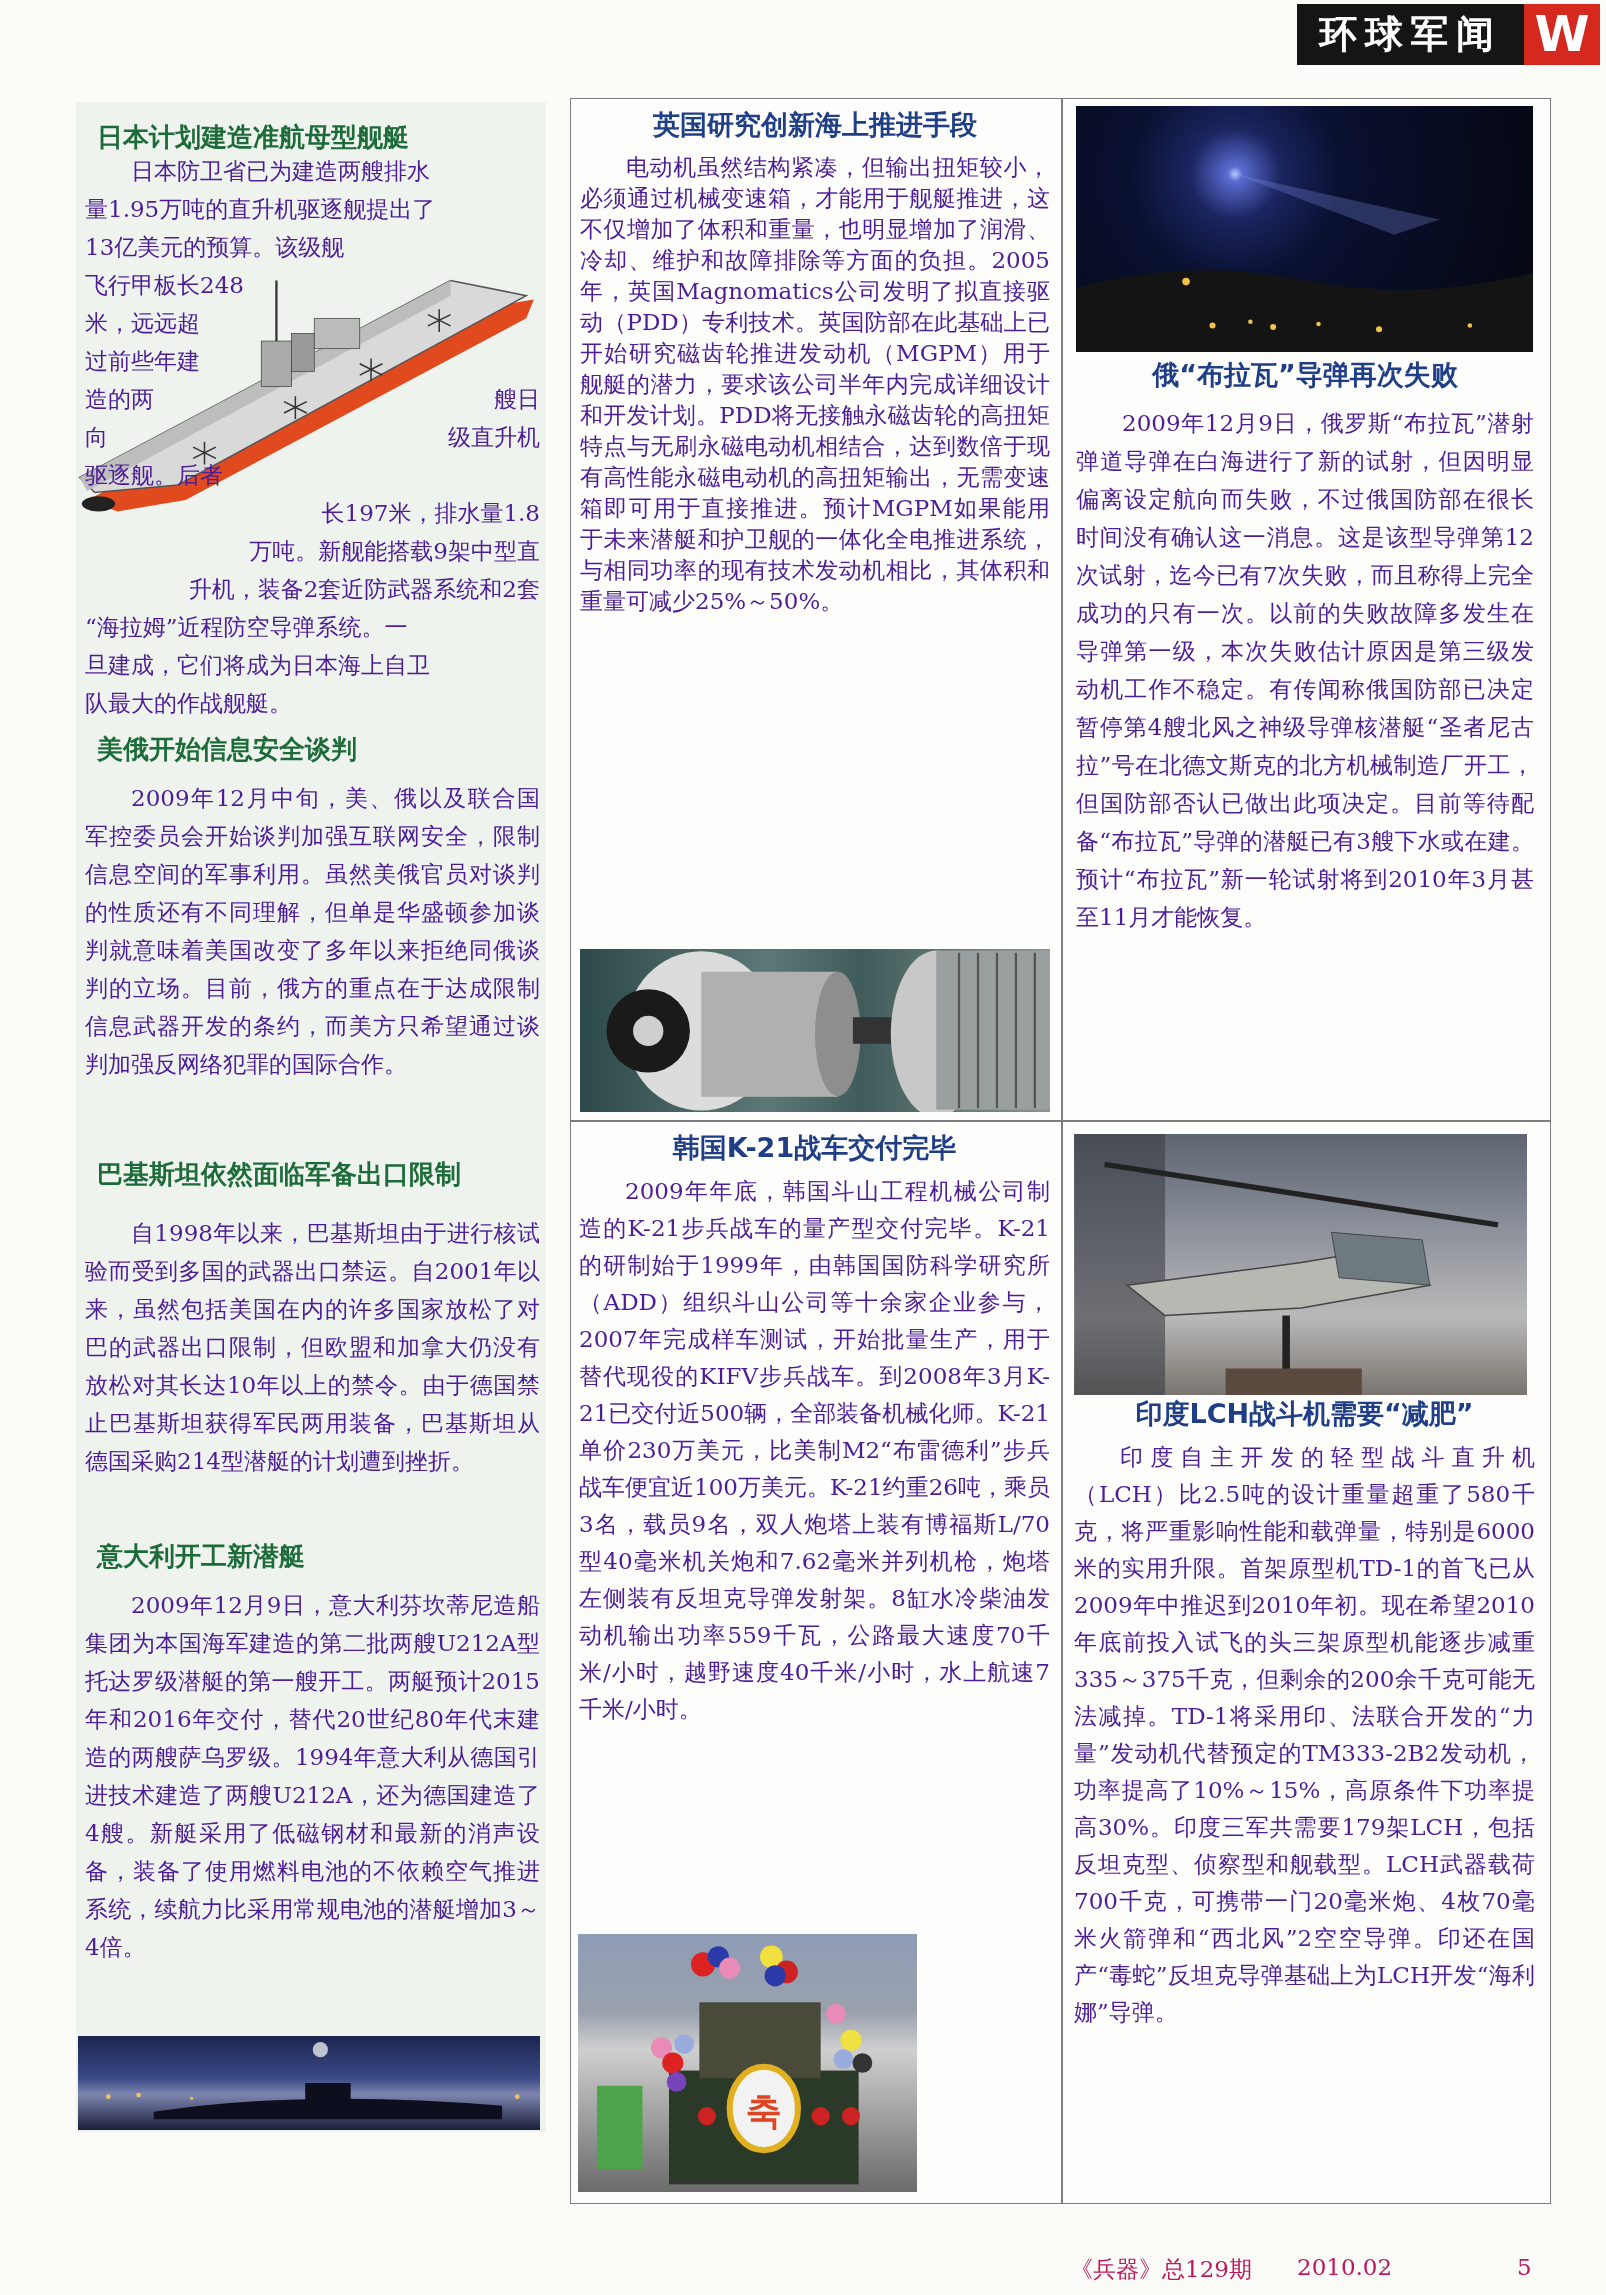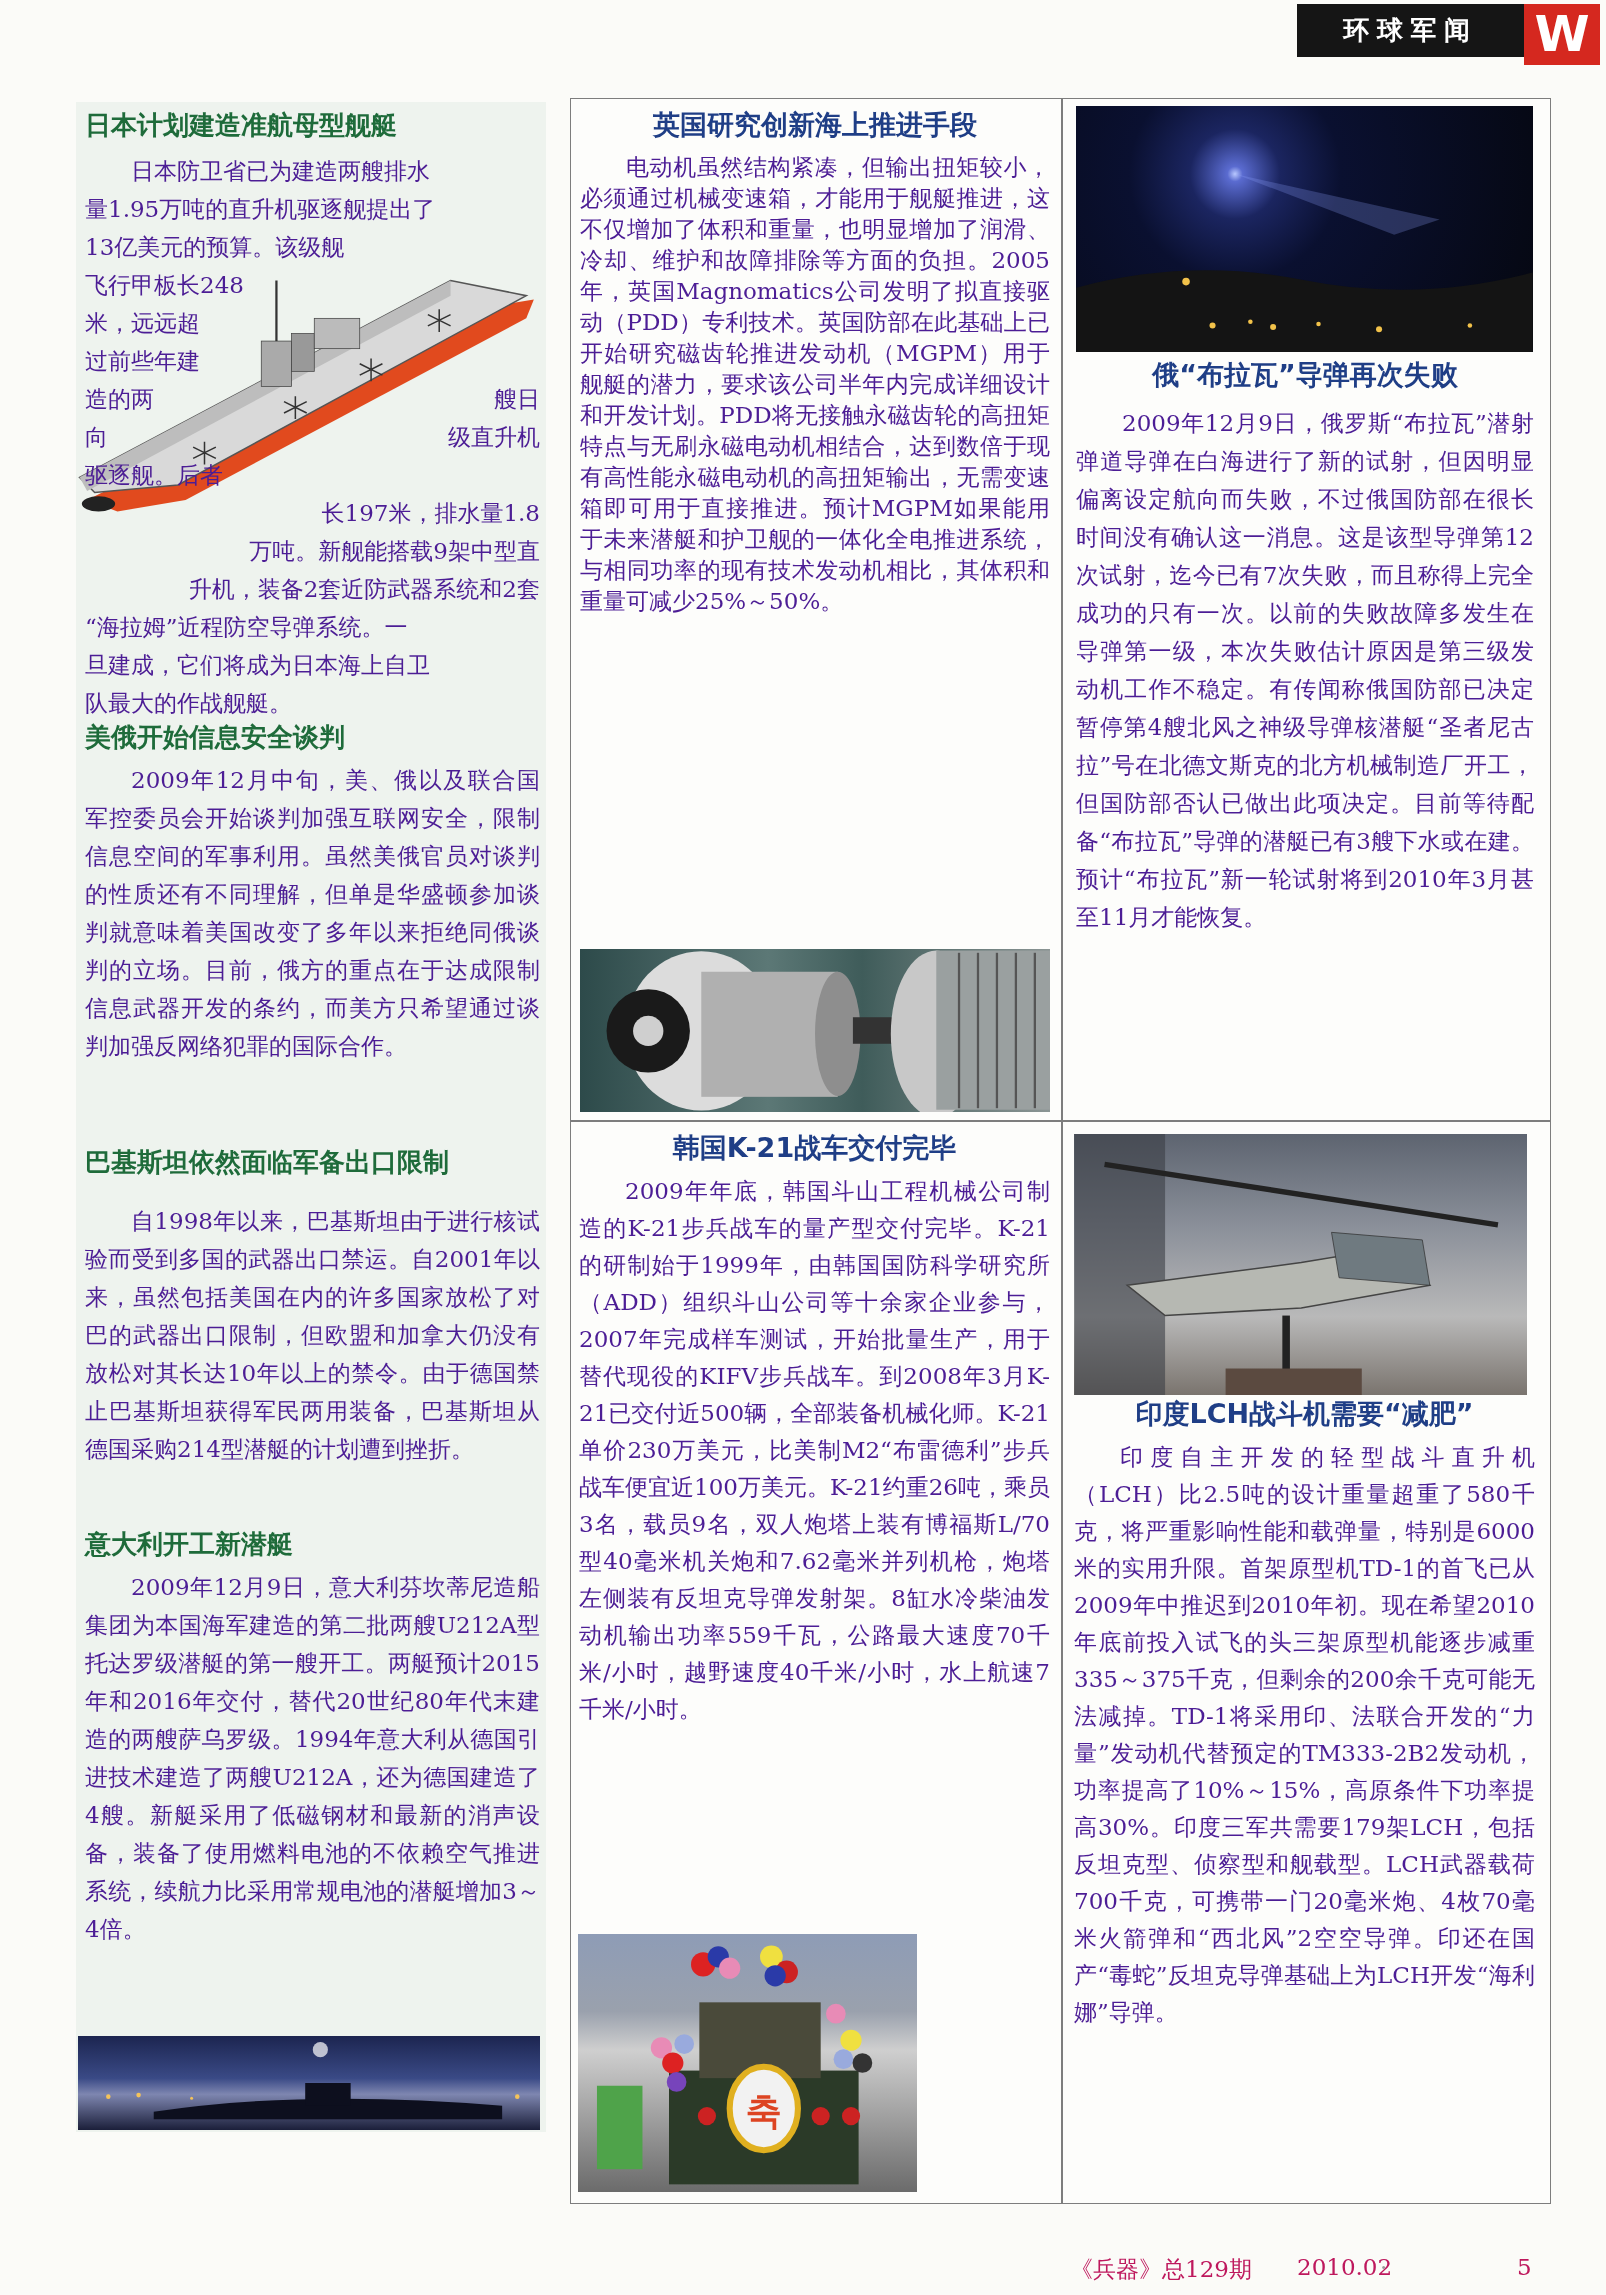--- a/index.html
+++ b/index.html
@@ -1,27 +1,27 @@
 <!DOCTYPE html>
 <html style="font-size:12px"><head>
 <meta charset="utf-8">
 <style>
   html,body{margin:0;padding:0;}
   body{width:1606px;height:2295px;background:#fbfbf8;position:relative;overflow:hidden;
        font-family:"DejaVu Serif","Liberation Serif",serif;color:#2a2a2a;}
   .abs{position:absolute;}
   
   .brand{position:absolute;left:1297px;top:3.8px;height:61px;display:flex;}
-  .brand-black{background:#151515;color:#fff;width:227px;height:53px;display:flex;align-items:center;justify-content:center;
-       font-family:"DejaVu Serif",serif;font-weight:bold;font-size:26px;letter-spacing:7.6px;}
+  .brand-black{background:#151515;color:#fff;width:227px;height:61px;display:flex;align-items:center;justify-content:center;
+       font-family:"DejaVu Serif",serif;font-weight:bold;font-size:38px;letter-spacing:7.6px;}
   .brand-red{background:#d5281f;color:#fff;width:76px;height:61px;display:flex;align-items:center;justify-content:center;
        font-family:"DejaVu Sans",sans-serif;font-weight:bold;font-size:50px;}
   
   .leftcol{position:absolute;left:76px;top:102px;width:470px;height:2030px;background:#eef3ee;}
-  .h-green{font-family:"DejaVu Sans",sans-serif;font-weight:bold;color:#1e6b3a;font-size:26px;line-height:35px;margin:0;}
+  .h-green{font-family:"DejaVu Sans",sans-serif;font-weight:bold;color:#1e6b3a;font-size:26px;line-height:35px;margin:12px;}
   .h-blue{font-family:"DejaVu Sans",sans-serif;font-weight:bold;color:#1f3e86;font-size:27px;line-height:38px;margin:0;text-align:center;}
   .body{font-size:23px;line-height:38px;text-align:justify;margin:0;color:#4c1d95;}
   .indent{text-indent:2em;}
   
   .panel{position:absolute;border:1.5px solid #7d7d7d;background:#fdfdfb;box-sizing:border-box;}
   .photo{position:absolute;overflow:hidden;}
   .wrapline{display:block;height:38px;line-height:38px;font-size:23px;}
   .footer{position:absolute;top:2254px;font-size:23px;color:#be185d;}
 </style>
 </head>

